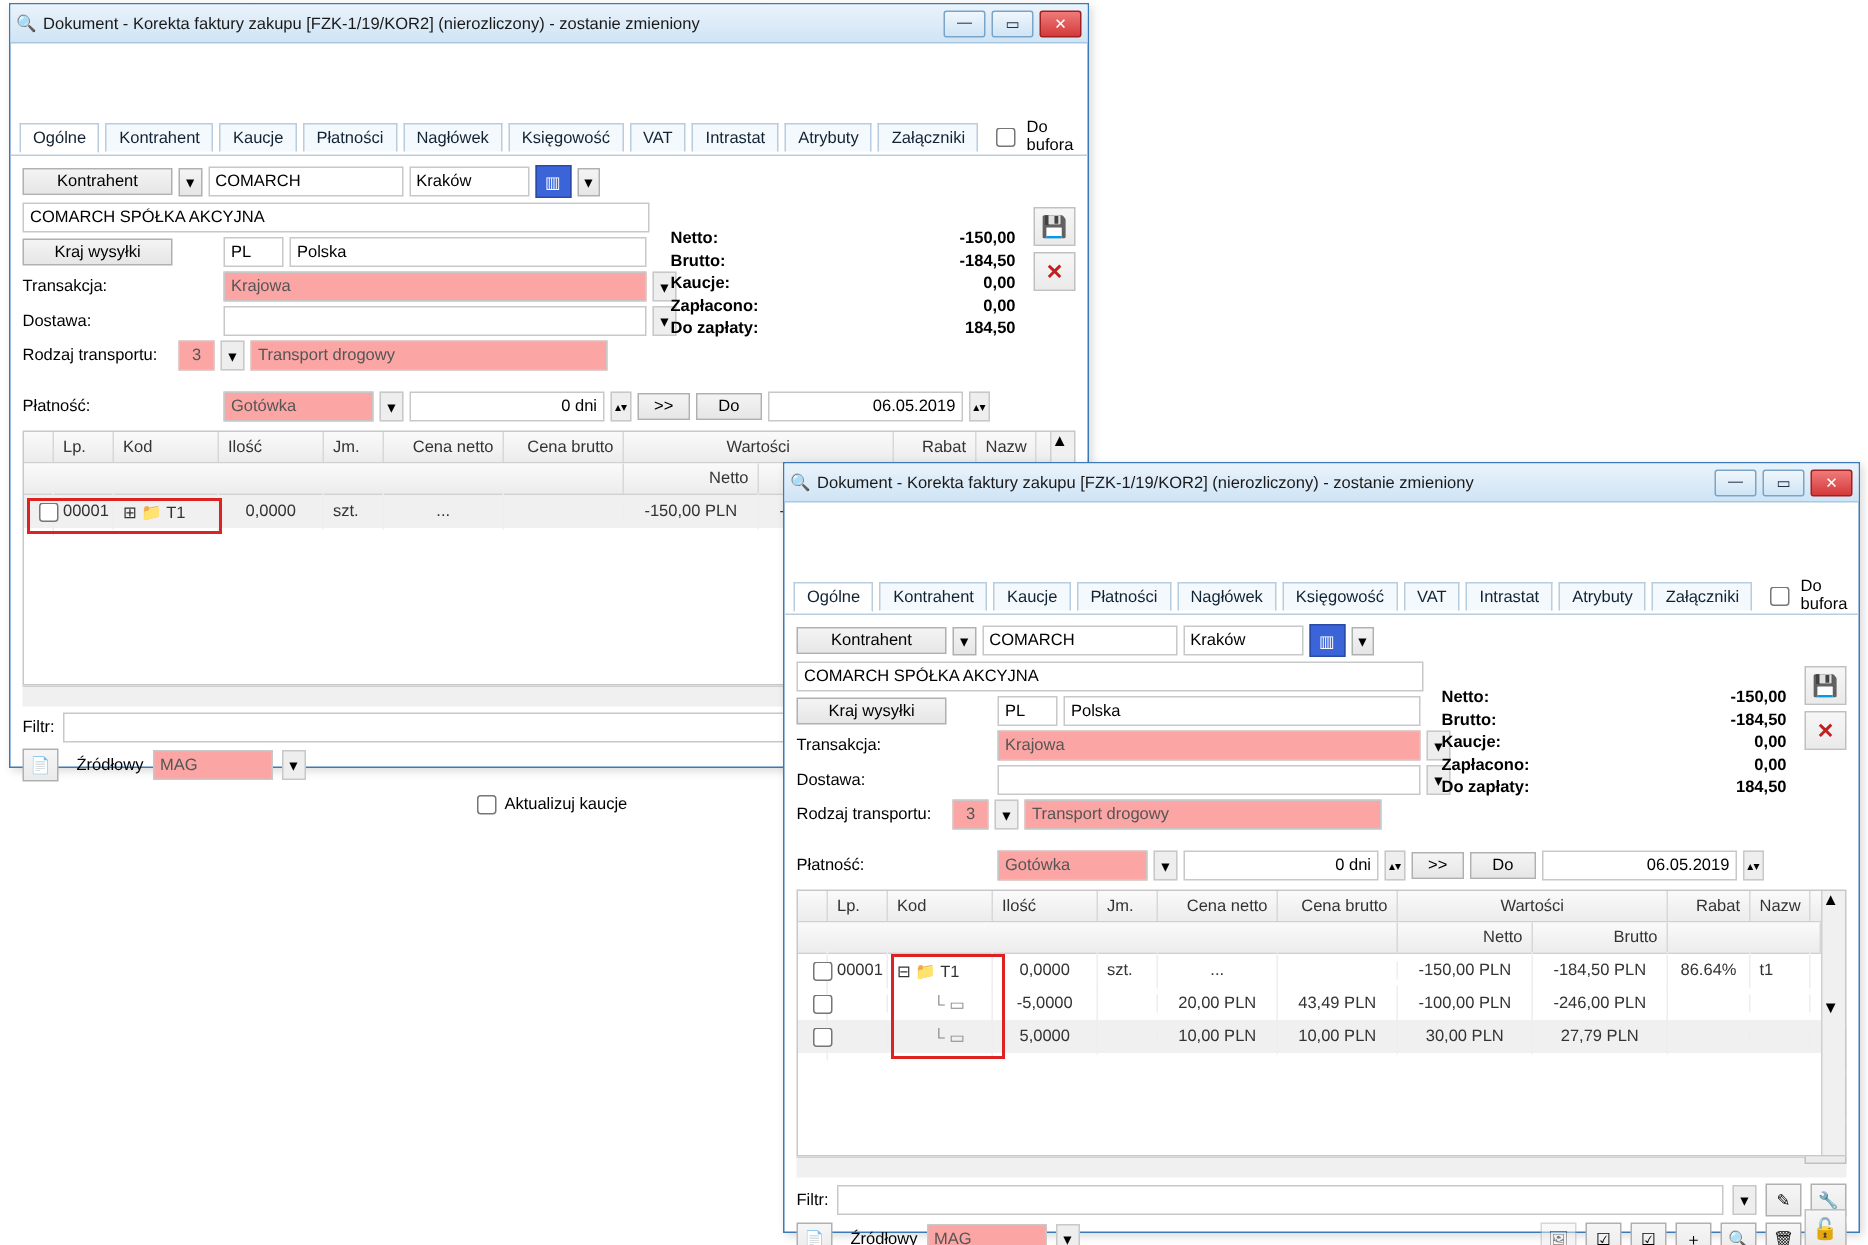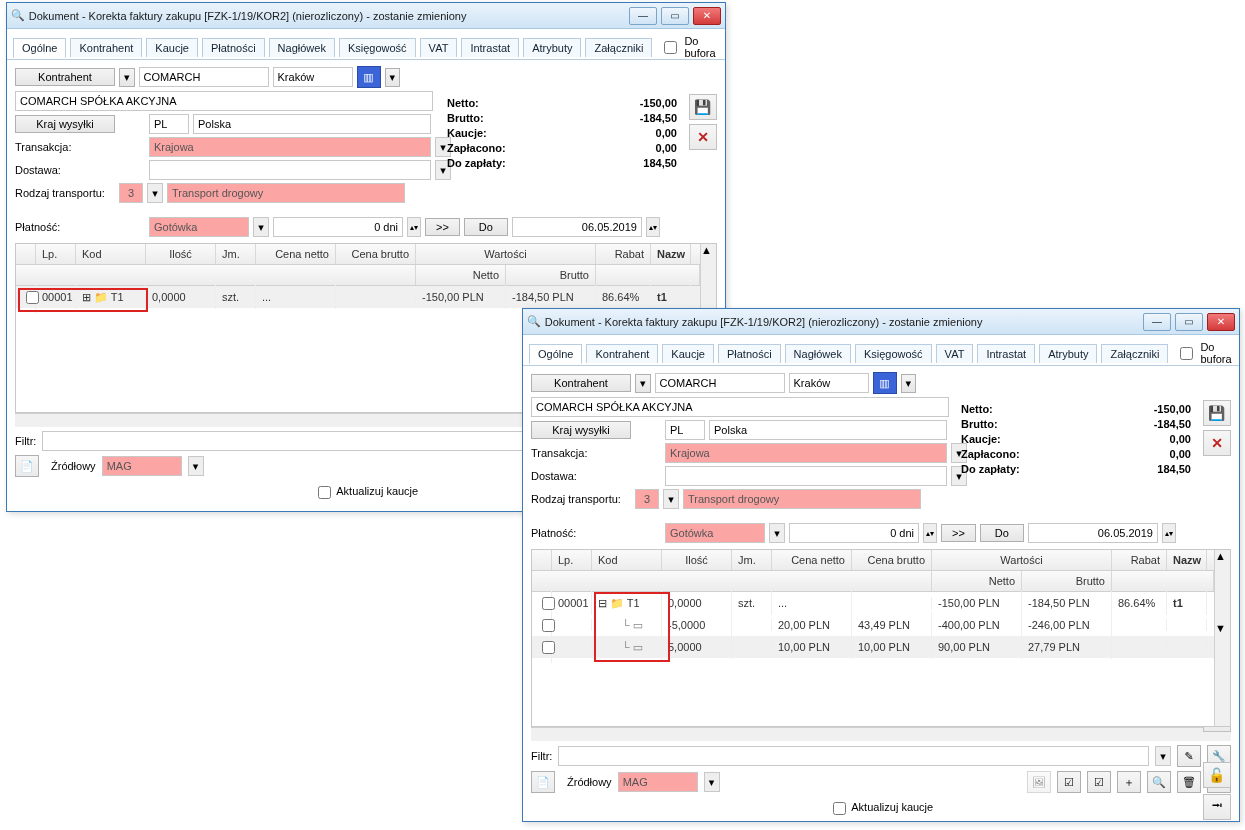--- a/index.html
+++ b/index.html
@@ -21,21 +21,21 @@
   .titlebar .ttxt { color: #1a1a1a; flex: 1; white-space: nowrap; overflow: hidden; }
   .winbtns { display: flex; gap: 4px; }
   .winbtn {
     width: 28px; height: 18px; border: 1px solid #7aa5c9;
     border-radius: 2px; background: linear-gradient(#f0f6fc,#cfe4f5);
     display: flex; align-items: center; justify-content: center;
     font-size: 10px; color: #234;
   }
   .winbtn.close { background: linear-gradient(#f07a7a,#d43a3a); color: #fff; border-color: #a02020; }
 
-  .tabs { padding: 6px 6px 0 6px; display: flex; gap: 4px; align-items: center; }
+  .tabs { padding: 6px 6px 0 6px; display: flex; gap: 4px; align-items: center; margin-top: 44px; }
   .tab {
     padding: 3px 8px; border: 1px solid #b8cee0; border-bottom: none;
     background: #f4f9fd; color: #123;
   }
   .tab.active { background: #fff; font-weight: 400; border-bottom: 1px solid #fff; position: relative; top: 1px; }
   .tabspacer { flex: 1; }
   .buforchk { display: flex; align-items: center; gap: 4px; margin-right: 8px; }
   .buforchk input { accent-color: #5a7fa6; }
 
   .body {
@@ -55,66 +55,66 @@
   .inp {
     border: 1px solid #c8c8c8; background: #fff; padding: 2px 4px; height: 20px;
   }
   .inp.ro { background: #fca5a5; color: #555; }
   .iconbtn {
     width: 24px; height: 22px; border: 1px solid #b0b0b0;
     background: linear-gradient(#f6f6f6,#eaeaea);
     display: inline-flex; align-items: center; justify-content: center;
   }
 
-  .summary { position: absolute; right: 48px; top: 36px; width: 230px; }
+  .summary { position: absolute; right: 48px; top: 48px; width: 230px; }
   .sumrow { display: flex; justify-content: space-between; font-weight: bold; line-height: 15px; }
 
   .sidebtns { position: absolute; right: 8px; top: 34px; display: flex; flex-direction: column; gap: 4px; }
   .sidebtn {
     width: 28px; height: 26px; border: 1px solid #c0c0c0; background: linear-gradient(#f6f6f6,#eaeaea);
     display: flex; align-items: center; justify-content: center; font-size: 14px;
   }
   .sidebtn.save { color: #1a4aa0; }
   .sidebtn.del { color: #c02020; font-weight: bold; }
 
   .sidebtns2 { position: absolute; right: 8px; bottom: 8px; display: flex; flex-direction: column; gap: 6px; }
 
   .gridwrap { margin-top: 6px; border: 1px solid #c8c8c8; height: 170px; overflow: hidden; background: #fff; position: relative; }
   .ghead { display: flex; background: linear-gradient(#fafafa,#ececec); border-bottom: 1px solid #d0d0d0; }
   .ghead2 { display: flex; background: linear-gradient(#fafafa,#ececec); border-bottom: 1px solid #d0d0d0; font-size: 10px; }
   .gc { border-right: 1px solid #d8d8d8; padding: 4px 6px; color: #333; text-align: left; }
-  .gc.r { text-align: left; }
+  .gc.r { text-align: center; }
   .gr { display: flex; align-items: center; height: 22px; }
   .gr .gc { padding: 6px 6px; border-right: 1px solid #eee; }
   .gr.sel { background: #f0f0f0; }
 
   .hl { border: 2px solid #d22; position: absolute; pointer-events: none; }
 
   .bottombar { display: flex; align-items: center; gap: 6px; margin-top: 4px; }
   .filterrow { display: flex; align-items: center; gap: 6px; margin-top: 4px; }
   .longinp { flex: 1; border: 1px solid #c8c8c8; height: 20px; background: #fff; }
 
   .chkline { text-align: center; padding: 6px 0 2px 0; }
   .chkline input { vertical-align: middle; }
 
   .scrollbar-v { width: 16px; background: #f0f0f0; border-left: 1px solid #d0d0d0; }
   .scrollbar-h { height: 14px; background: #f0f0f0; border-top: 1px solid #d0d0d0; width: 100%; }
 
   
   .c-chk { width: 20px; }
   .c-lp  { width: 40px; }
   .c-kod { width: 70px; }
-  .c-il  { width: 70px; text-align: center; }
+  .c-il  { width: 70px; text-align: left; }
   .c-jm  { width: 40px; }
   .c-cn  { width: 80px; text-align: right; }
   .c-cb  { width: 80px; text-align: right; }
   .c-wn  { width: 90px; text-align: right; }
   .c-wb  { width: 90px; text-align: right; }
   .c-rb  { width: 55px; text-align: right; }
-  .c-nz  { width: 40px; font-weight: bold; }
+  .c-nz  { width: 40px; }
 </style>
 </head>
 <body>
 
 <div class="window" style="left:6px; top:2px; width:720px; height:510px;">
   <div class="titlebar">
     <span class="tico">🔍</span>
     <span class="ttxt">Dokument - Korekta faktury zakupu [FZK-1/19/KOR2] (nierozliczony) - zostanie zmieniony</span>
     <div class="winbtns">
       <div class="winbtn">—</div>
@@ -432,34 +432,34 @@
               <div class="gc c-nz">t1</div>
             </div>
             <div class="gr">
               <div class="gc c-chk"><input type="checkbox" style=""></div>
               <div class="gc c-lp"></div>
               <div class="gc c-kod" style="padding-left:30px;color:#888;">└ <span>▭</span></div>
               <div class="gc c-il r">-5,0000</div>
               <div class="gc c-jm"></div>
               <div class="gc c-cn r">20,00 PLN</div>
               <div class="gc c-cb r">43,49 PLN</div>
-              <div class="gc c-wn r">-400,00 PLN</div>
+              <div class="gc c-wn r">-100,00 PLN</div>
               <div class="gc c-wb r">-246,00 PLN</div>
               <div class="gc c-rb r"></div>
               <div class="gc c-nz"></div>
             </div>
             <div class="gr sel">
               <div class="gc c-chk"><input type="checkbox" style=""></div>
               <div class="gc c-lp"></div>
               <div class="gc c-kod" style="padding-left:30px;color:#888;">└ <span>▭</span></div>
               <div class="gc c-il r">5,0000</div>
               <div class="gc c-jm"></div>
               <div class="gc c-cn r">10,00 PLN</div>
               <div class="gc c-cb r">10,00 PLN</div>
-              <div class="gc c-wn r">90,00 PLN</div>
+              <div class="gc c-wn r">30,00 PLN</div>
               <div class="gc c-wb r">27,79 PLN</div>
               <div class="gc c-rb r"></div>
               <div class="gc c-nz"></div>
             </div>
           </div>
           <div class="scrollbar-v" style="height:176px">▲<br><br><br><br><br><br>▼</div>
         </div>
         <div class="hl" style="left:62px; top:42px; width:76px; height:70px;"></div>
       </div>
       <div class="scrollbar-h"></div>

